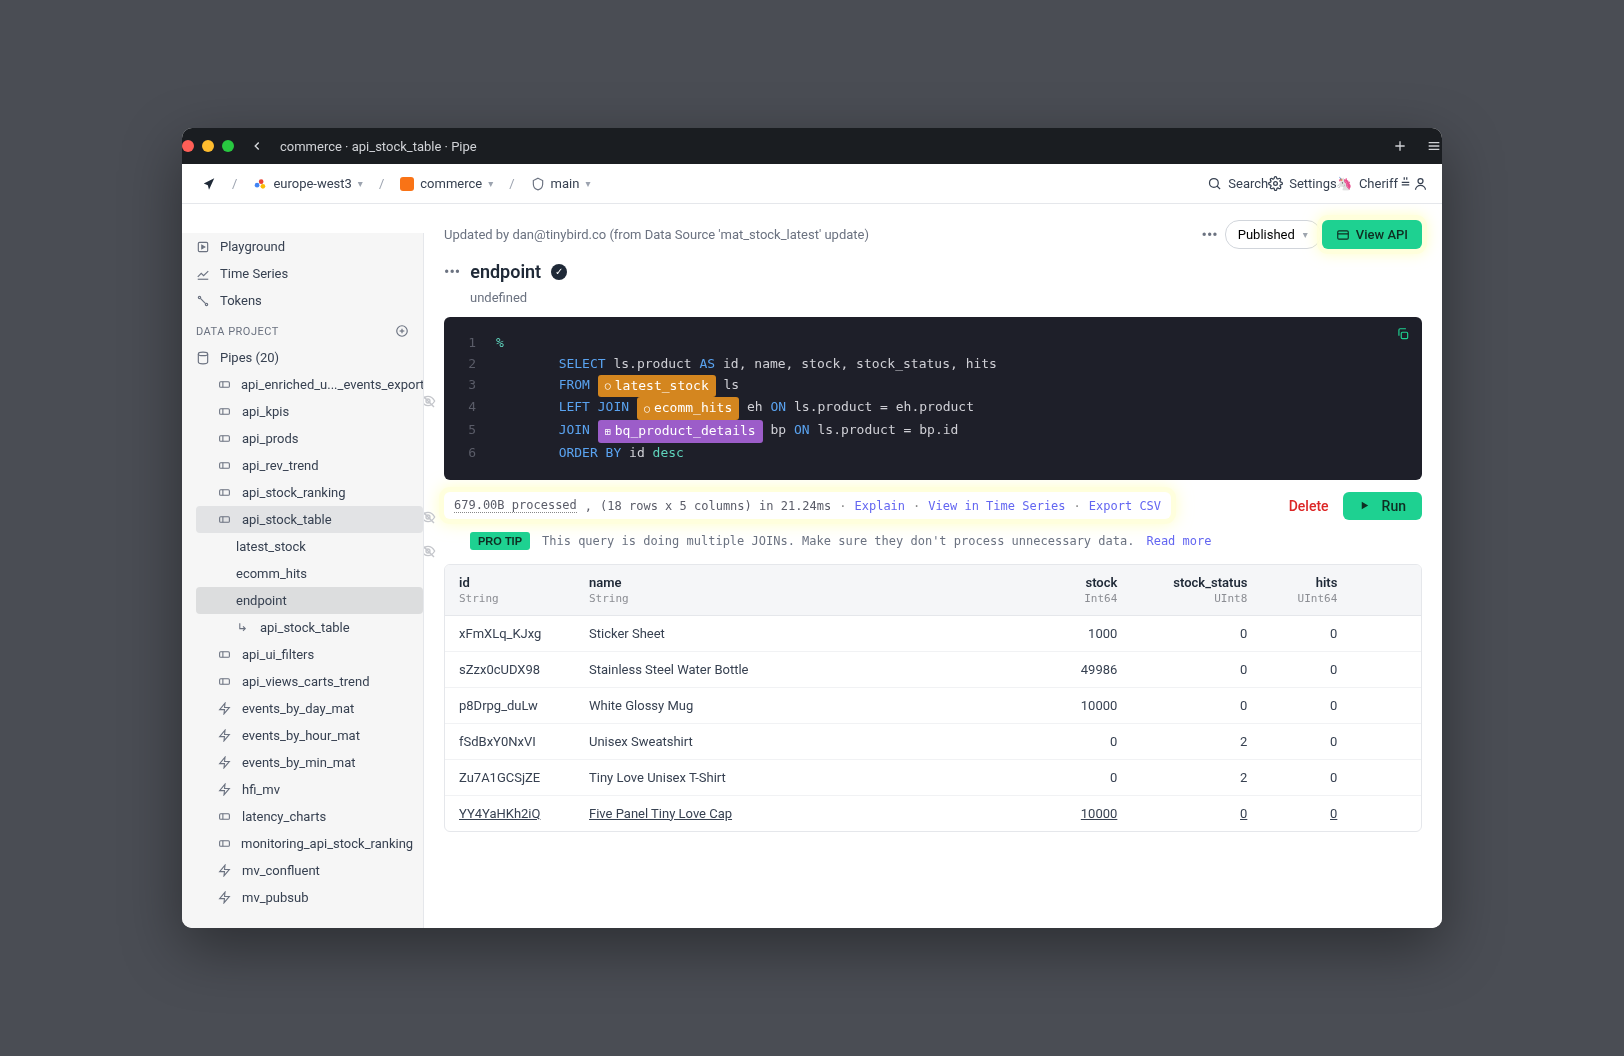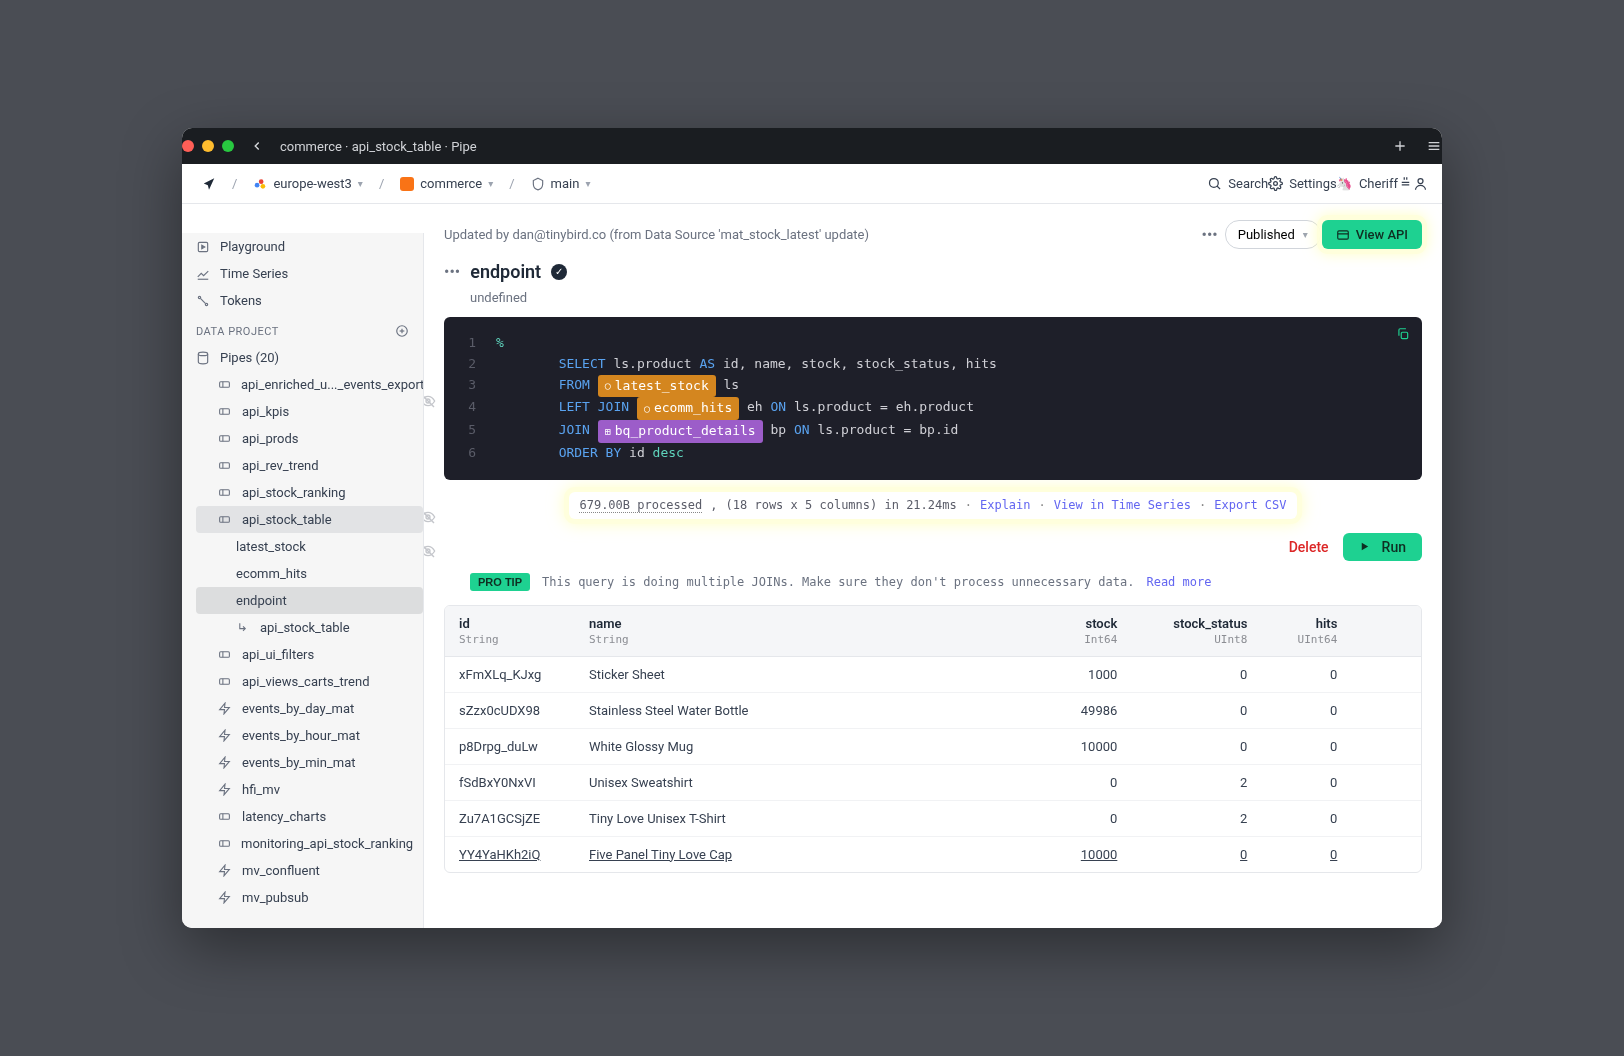--- a/index.html
+++ b/index.html
@@ -155,21 +155,20 @@
 .kw-text { color: #d0d0d6; }
 .kw-cyan { color: #5fd3bc; }
 .chip-icn { font-size: 10px; }
 
 .result-bar {
   display: flex;
   align-items: center;
   padding: 12px 20px 8px;
   gap: 14px;
   font-size: 12px;
-  flex-direction: column;
 }
 .result-stats {
   font-family: "SF Mono", Monaco, Consolas, monospace;
   color: #5a5c68;
   background: #fff;
   padding: 6px 10px;
   border-radius: 6px;
   box-shadow: 0 0 0 5px rgba(255,255,220,0.95), 0 0 16px 5px rgba(255,255,160,0.6);
   display: flex;
   align-items: center;

